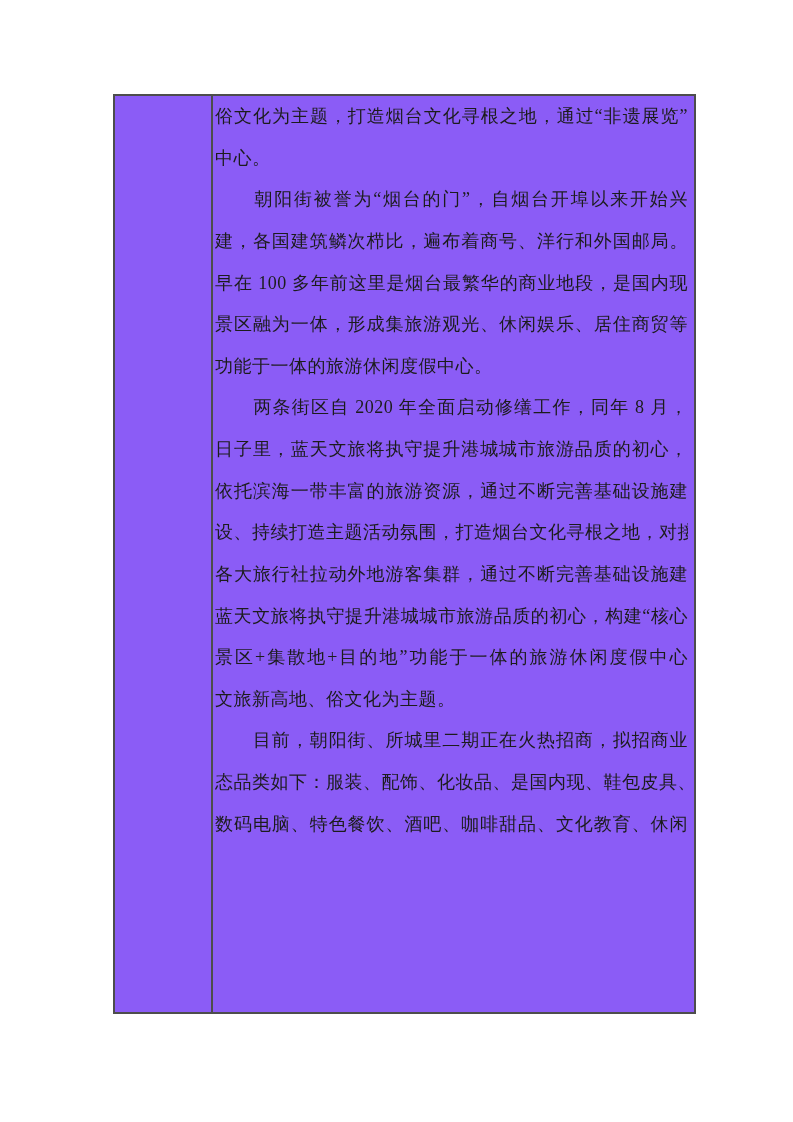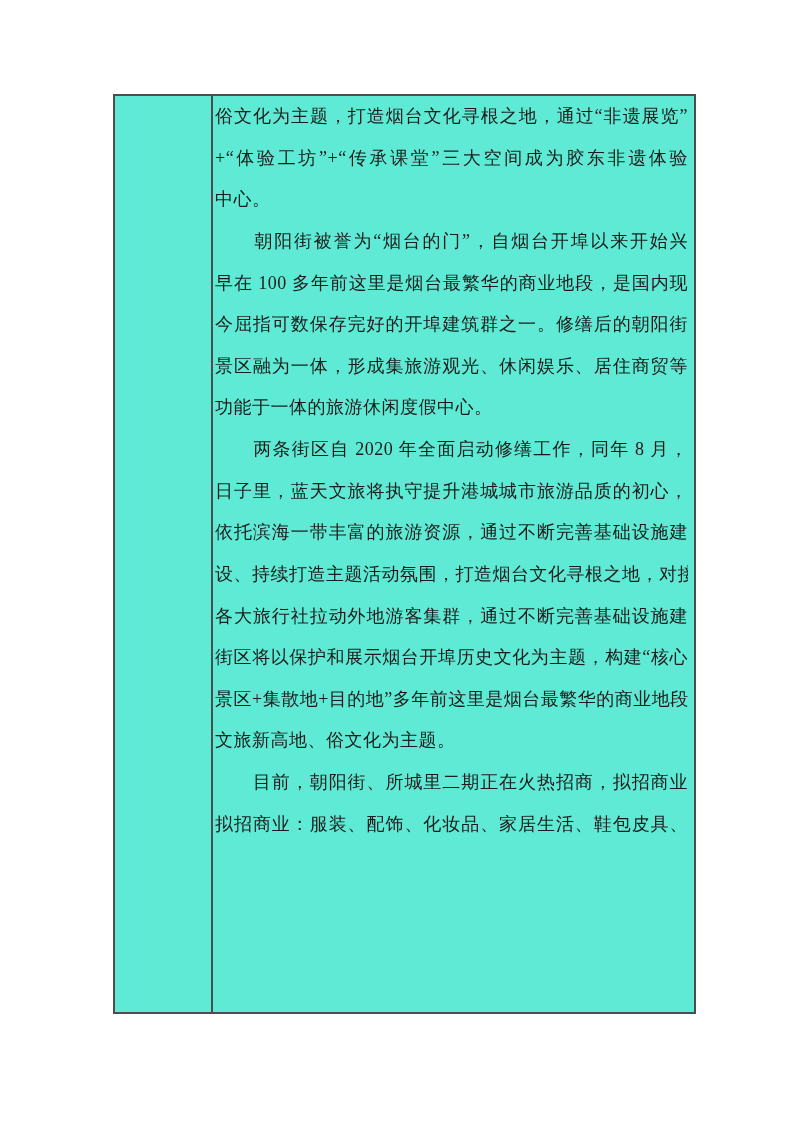--- a/index.html
+++ b/index.html
@@ -24,21 +24,21 @@
   }
   .doc-table {
     position: absolute;
     left: 113px;
     top: 94px;
     width: 583px;
     height: 920px;
     box-sizing: border-box;
     border: 2px solid #4d4d4d;
     display: flex;
-    background: #5eead4;
+    background: #8b5cf6;
   }
   .label-cell {
     flex: 0 0 98px;
     box-sizing: border-box;
     border-right: 2px solid #4d4d4d;
   }
   .content-cell {
     flex: 1 1 auto;
     box-sizing: border-box;
     padding: 0 6px 0 2px;
@@ -66,39 +66,39 @@
 </style>
 </head>
 <body>
 
 <div class="page">
   <div class="doc-table">
     <div class="cell label-cell"></div>
     <div class="cell content-cell">
         <div class="para">
           <div class="text-line">俗文化为主题，打造烟台文化寻根之地，通过“非遗展览”</div>
-          <div class="text-line">+“体验工坊”+“传承课堂”三大空间成为胶东非遗体验</div>
           <div class="text-line">中心。</div>
         </div>
         <div class="para">
           <div class="text-line">　　朝阳街被誉为“烟台的门”，自烟台开埠以来开始兴</div>
+          <div class="text-line">建，各国建筑鳞次栉比，遍布着商号、洋行和外国邮局。</div>
           <div class="text-line">早在 100 多年前这里是烟台最繁华的商业地段，是国内现</div>
-          <div class="text-line">今屈指可数保存完好的开埠建筑群之一。修缮后的朝阳街</div>
           <div class="text-line">景区融为一体，形成集旅游观光、休闲娱乐、居住商贸等</div>
           <div class="text-line">功能于一体的旅游休闲度假中心。</div>
         </div>
         <div class="para">
           <div class="text-line">　　两条街区自 2020 年全面启动修缮工作，同年 8 月，</div>
           <div class="text-line">日子里，蓝天文旅将执守提升港城城市旅游品质的初心，</div>
           <div class="text-line">依托滨海一带丰富的旅游资源，通过不断完善基础设施建</div>
           <div class="text-line">设、持续打造主题活动氛围，打造烟台文化寻根之地，对接</div>
           <div class="text-line">各大旅行社拉动外地游客集群，通过不断完善基础设施建</div>
-          <div class="text-line">街区将以保护和展示烟台开埠历史文化为主题，构建“核心</div>
-          <div class="text-line">景区+集散地+目的地”多年前这里是烟台最繁华的商业地段</div>
+          <div class="text-line">蓝天文旅将执守提升港城城市旅游品质的初心，构建“核心</div>
+          <div class="text-line">景区+集散地+目的地”功能于一体的旅游休闲度假中心</div>
           <div class="text-line">文旅新高地、俗文化为主题。</div>
         </div>
         <div class="para cont-next">
           <div class="text-line">　　目前，朝阳街、所城里二期正在火热招商，拟招商业</div>
-          <div class="text-line">拟招商业：服装、配饰、化妆品、家居生活、鞋包皮具、</div>
+          <div class="text-line">态品类如下：服装、配饰、化妆品、是国内现、鞋包皮具、</div>
+          <div class="text-line">数码电脑、特色餐饮、酒吧、咖啡甜品、文化教育、休闲</div>
         </div>
       </div>
   </div>
 </div>
 
 </body></html>

